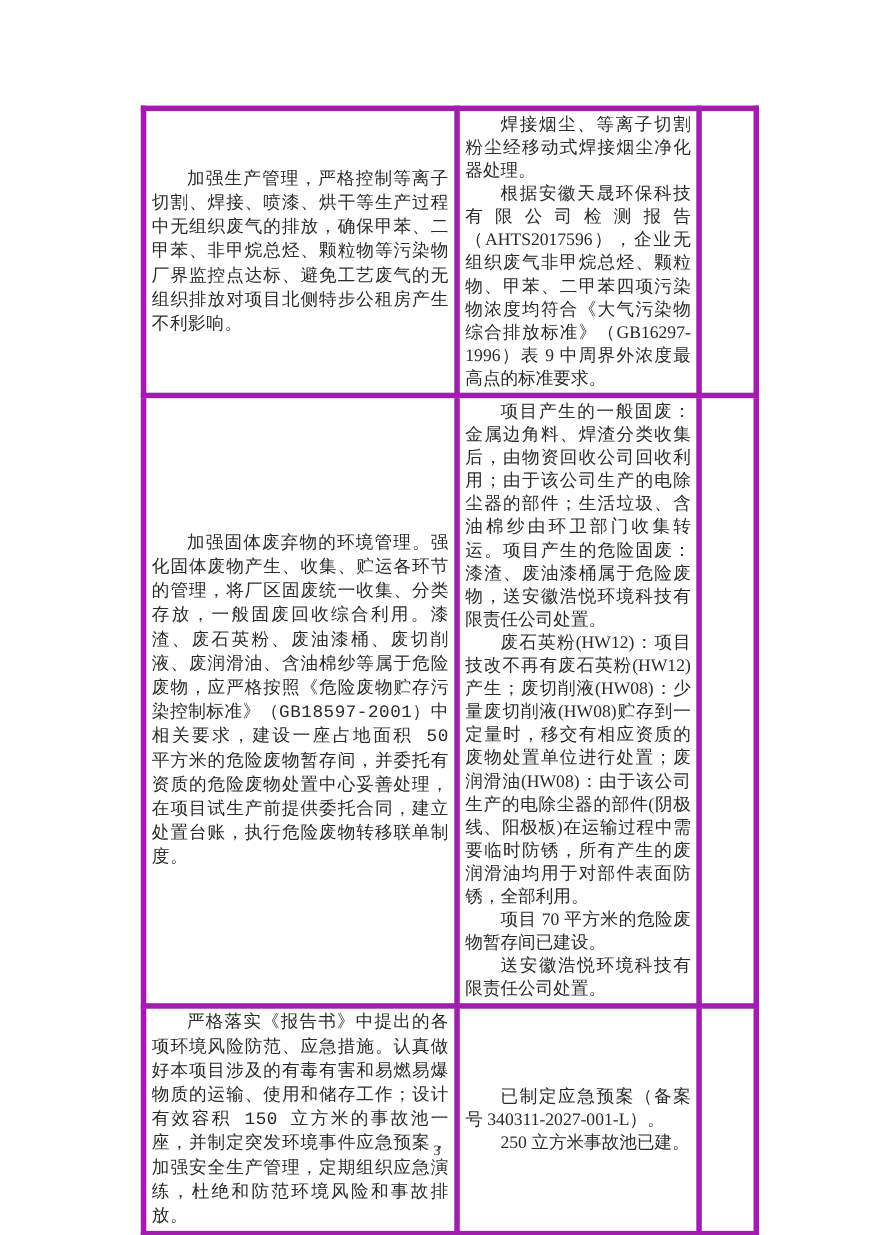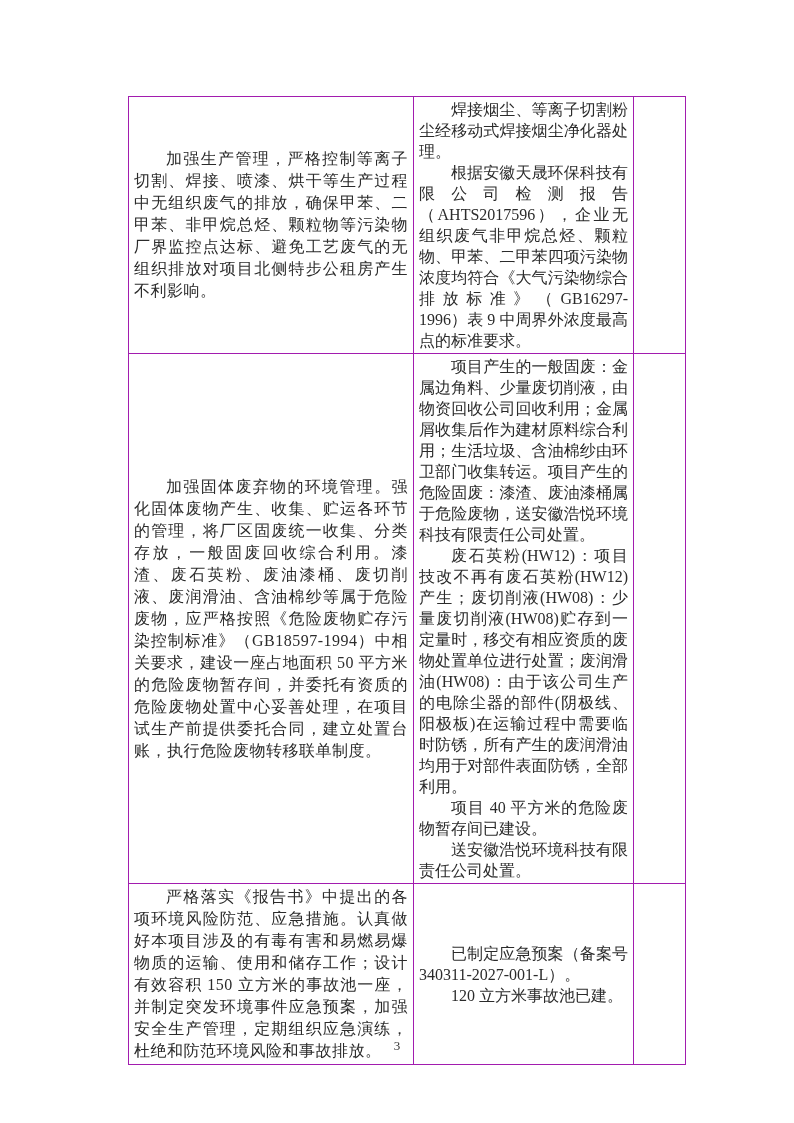--- a/index.html
+++ b/index.html
@@ -20,33 +20,34 @@
     overflow: hidden;
   }
   table.doc-table {
     position: absolute;
     left: 128px; top: 96px;
     width: 557px;
     border-collapse: collapse;
     table-layout: fixed;
   }
   table.doc-table td {
-    border: 1px solid #a21caf;
+    border: 5px solid #a21caf;
     vertical-align: middle;
     padding: 2px 5px;
     font-size: 16px;
     overflow: hidden;
   }
   td.req-cell p {
     margin: 0;
     text-indent: 2em;
     text-align: justify;
     text-justify: inter-character;
     line-height: 22px;
     letter-spacing: 0.5px;
+    font-family: Liberation Mono, monospace;
   }
   td.impl-cell p {
     margin: 0;
     text-indent: 2em;
     text-align: justify;
     text-justify: inter-character;
     line-height: 21px;
   }
   td.remark-cell { background: #ffffff; }
   .page-number {
@@ -77,39 +78,39 @@
         </td>
         <td class="impl-cell" style="height:188px">
           <p>焊接烟尘、等离子切割粉尘经移动式焊接烟尘净化器处理。</p>
           <p>根据安徽天晟环保科技有限公司检测报告（AHTS2017596），企业无组织废气非甲烷总烃、颗粒物、甲苯、二甲苯四项污染物浓度均符合《大气污染物综合排放标准》（GB16297-1996）表 9 中周界外浓度最高点的标准要求。</p>
         </td>
         <td class="remark-cell" style="height:188px"></td>
       </tr>
 
       <tr>
         <td class="req-cell" style="height:464px">
-          <p>加强固体废弃物的环境管理。强化固体废物产生、收集、贮运各环节的管理，将厂区固废统一收集、分类存放，一般固废回收综合利用。漆渣、废石英粉、废油漆桶、废切削液、废润滑油、含油棉纱等属于危险废物，应严格按照《危险废物贮存污染控制标准》（GB18597-1994）中相关要求，建设一座占地面积 50 平方米的危险废物暂存间，并委托有资质的危险废物处置中心妥善处理，在项目试生产前提供委托合同，建立处置台账，执行危险废物转移联单制度。</p>
+          <p>加强固体废弃物的环境管理。强化固体废物产生、收集、贮运各环节的管理，将厂区固废统一收集、分类存放，一般固废回收综合利用。漆渣、废石英粉、废油漆桶、废切削液、废润滑油、含油棉纱等属于危险废物，应严格按照《危险废物贮存污染控制标准》（GB18597-2001）中相关要求，建设一座占地面积 50 平方米的危险废物暂存间，并委托有资质的危险废物处置中心妥善处理，在项目试生产前提供委托合同，建立处置台账，执行危险废物转移联单制度。</p>
         </td>
         <td class="impl-cell" style="height:464px">
-          <p>项目产生的一般固废：金属边角料、少量废切削液，由物资回收公司回收利用；金属屑收集后作为建材原料综合利用；生活垃圾、含油棉纱由环卫部门收集转运。项目产生的危险固废：漆渣、废油漆桶属于危险废物，送安徽浩悦环境科技有限责任公司处置。</p>
+          <p>项目产生的一般固废：金属边角料、焊渣分类收集后，由物资回收公司回收利用；由于该公司生产的电除尘器的部件；生活垃圾、含油棉纱由环卫部门收集转运。项目产生的危险固废：漆渣、废油漆桶属于危险废物，送安徽浩悦环境科技有限责任公司处置。</p>
           <p>废石英粉(HW12)：项目技改不再有废石英粉(HW12)产生；废切削液(HW08)：少量废切削液(HW08)贮存到一定量时，移交有相应资质的废物处置单位进行处置；废润滑油(HW08)：由于该公司生产的电除尘器的部件(阴极线、阳极板)在运输过程中需要临时防锈，所有产生的废润滑油均用于对部件表面防锈，全部利用。</p>
-          <p>项目 40 平方米的危险废物暂存间已建设。</p>
+          <p>项目 70 平方米的危险废物暂存间已建设。</p>
           <p>送安徽浩悦环境科技有限责任公司处置。</p>
         </td>
         <td class="remark-cell" style="height:464px"></td>
       </tr>
 
 
       <tr>
         <td class="req-cell" style="height:149px">
           <p>严格落实《报告书》中提出的各项环境风险防范、应急措施。认真做好本项目涉及的有毒有害和易燃易爆物质的运输、使用和储存工作；设计有效容积 150 立方米的事故池一座，并制定突发环境事件应急预案，加强安全生产管理，定期组织应急演练，杜绝和防范环境风险和事故排放。</p>
         </td>
         <td class="impl-cell" style="height:149px">
           <p>已制定应急预案（备案号 340311-2027-001-L）。</p>
-          <p>120 立方米事故池已建。</p>
+          <p>250 立方米事故池已建。</p>
         </td>
         <td class="remark-cell" style="height:149px"></td>
       </tr>
 
     </tbody>
   </table>
 
   <div class="page-number">3</div>
 
 </div>

